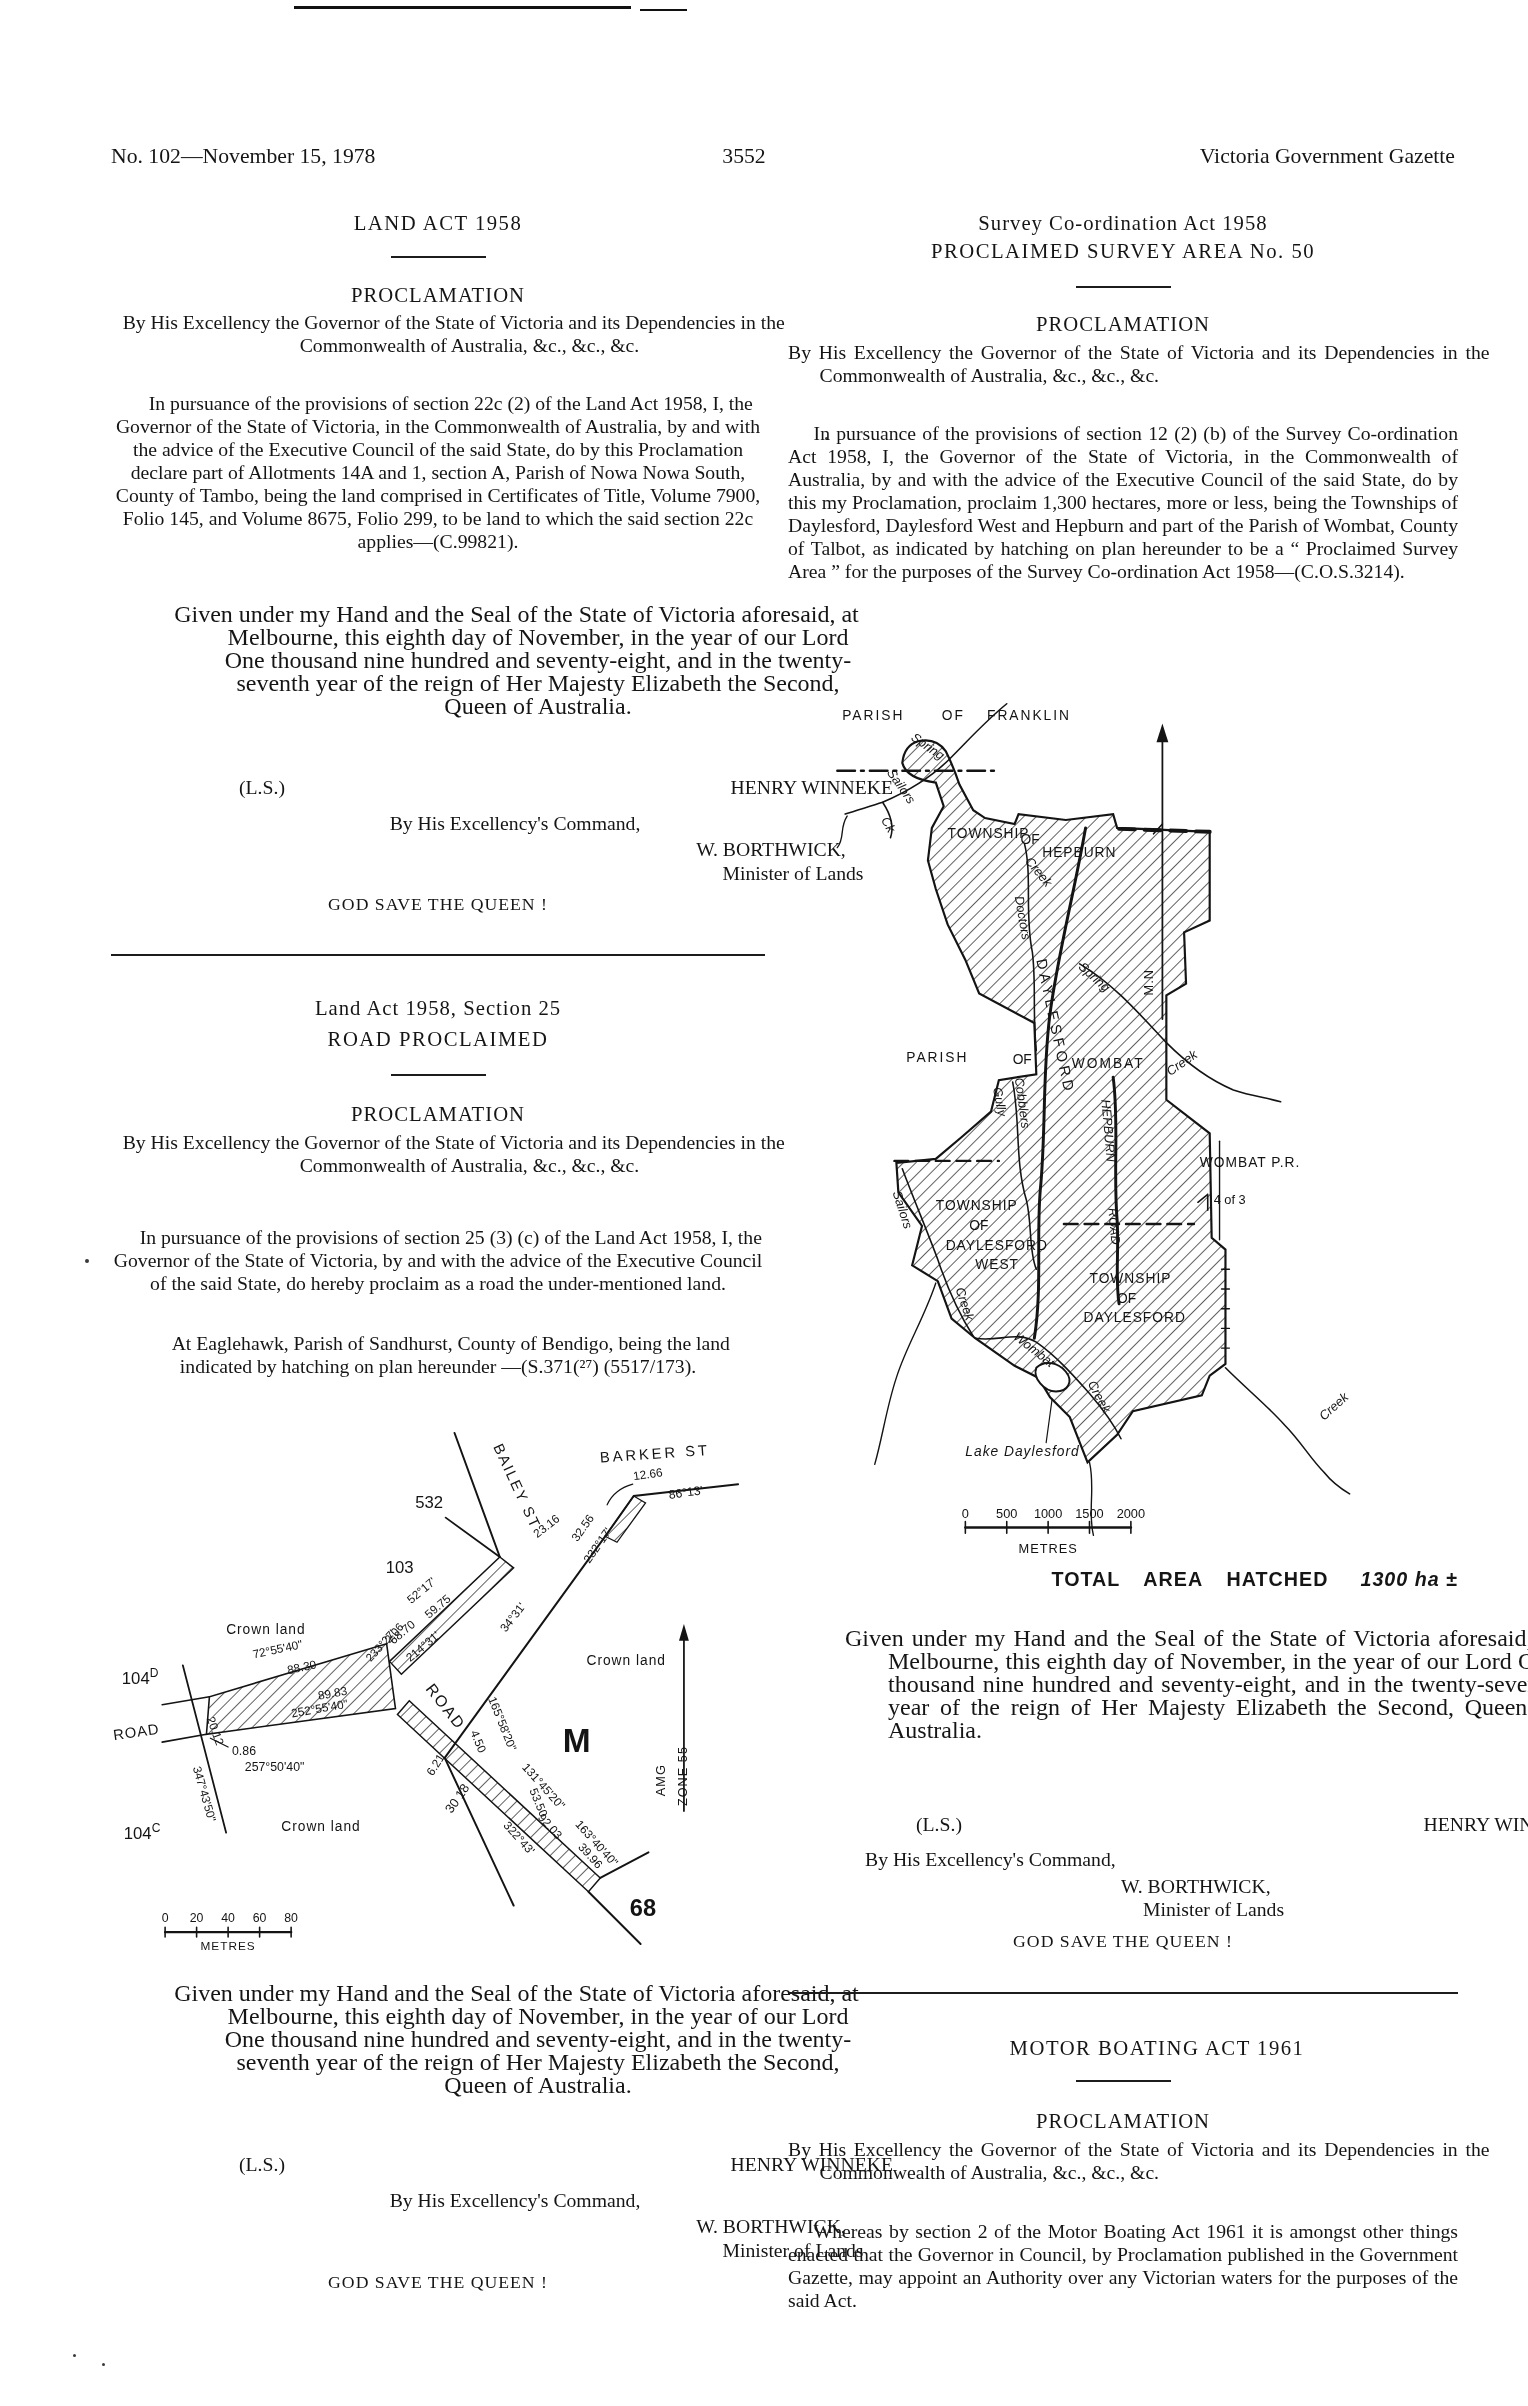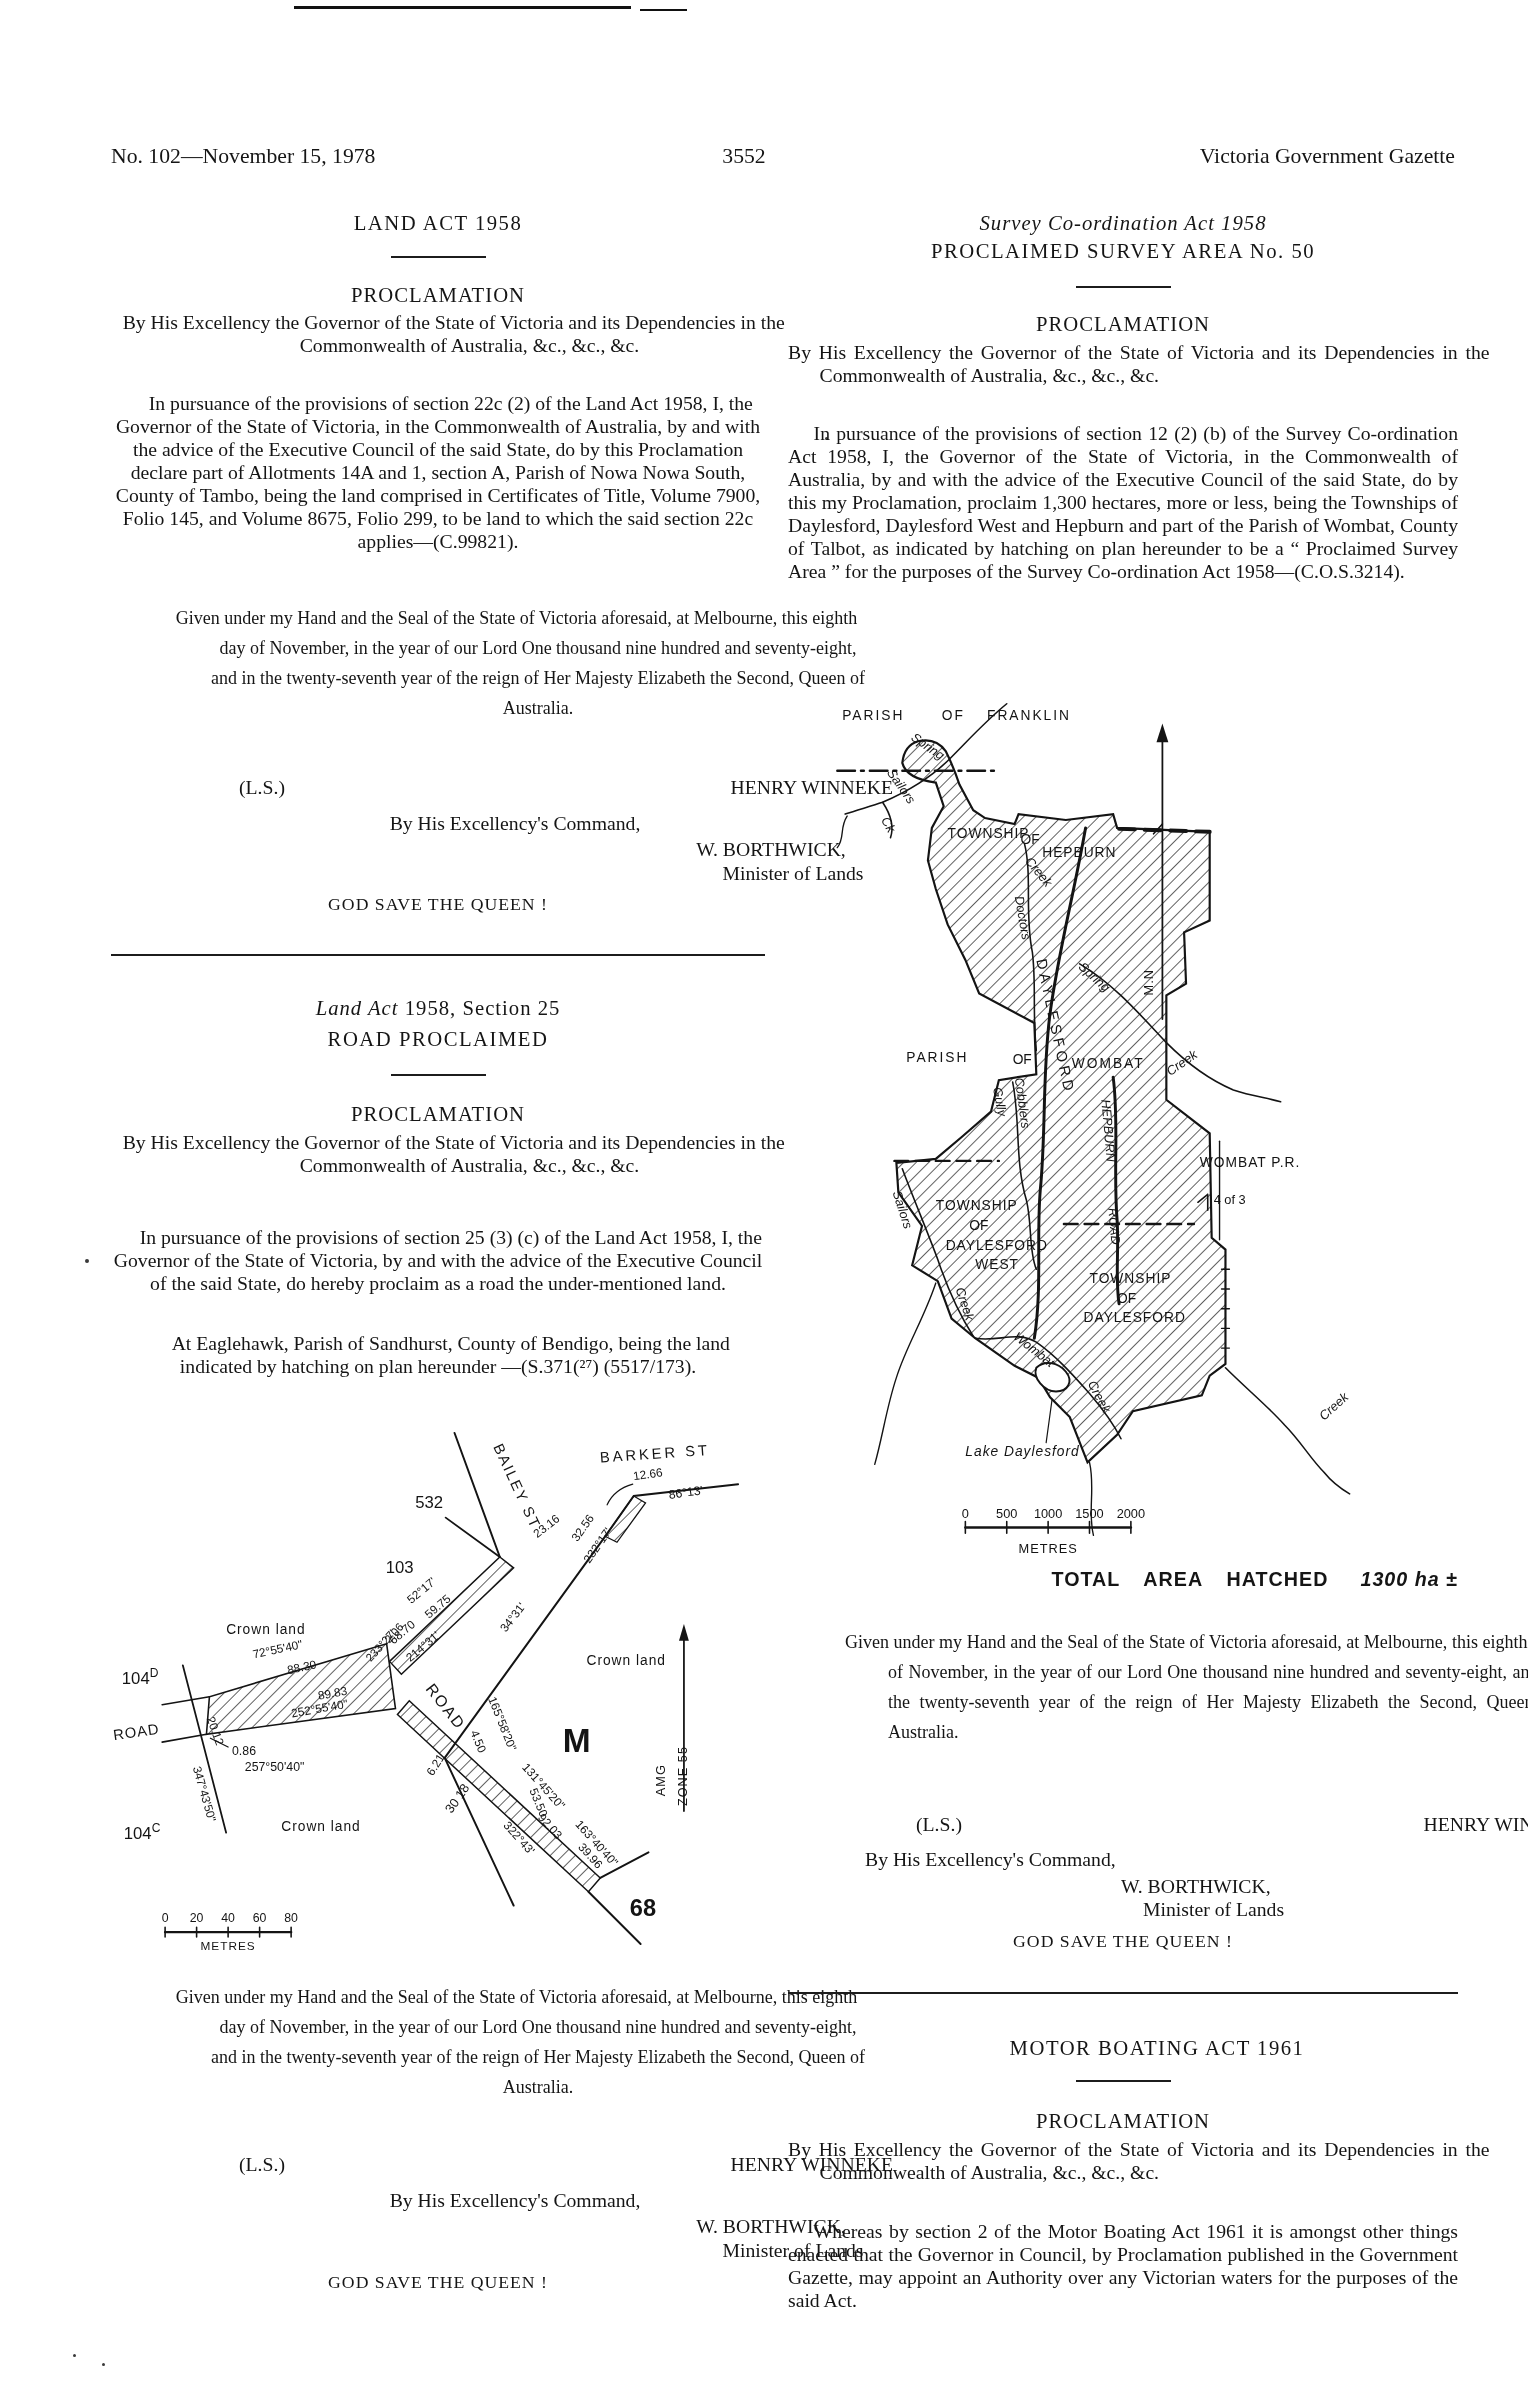--- a/index.html
+++ b/index.html
@@ -2,25 +2,25 @@
 <html><head>
 <meta charset="utf-8">
 <style>
   html,body{margin:0;padding:0;background:#e8e8e4;}
   .page{position:relative;width:1529px;height:2407px;background:#ffffff;overflow:hidden;
         font-family:"Liberation Serif",serif;color:#151515;}
   .abs{position:absolute;}
   .t-center{text-align:center;}
   .heading{font-size:20.7px;letter-spacing:1.5px;}
   .subheading{font-size:20.7px;letter-spacing:1px;}
-  .ital{font-style:italic;}
+  .ital{}
   .body-par{font-size:19.7px;line-height:23px;text-align:justify;}
   .indent{text-indent:25.6px;}
   .byline{font-size:19.7px;line-height:23px;text-align:justify;padding-left:31.5px;text-indent:-31.5px;}
-  .given{font-size:18px;line-height:30px;text-align:justify;padding-left:100px;text-indent:-43px;}
+  .given{font-size:24px;line-height:23px;text-align:justify;padding-left:100px;text-indent:-43px;}
   .sigrow{display:flex;justify-content:space-between;font-size:19.7px;padding-left:128px;padding-right:61px;}
   .command{font-size:19.7px;padding-left:77px;}
   .minister{font-size:19.7px;padding-left:333px;}
   .minister-title{font-size:19.7px;padding-left:355px;}
   .god-save{font-size:17.7px;letter-spacing:1px;text-align:center;}
   .rule-short{height:2px;background:#1c1c1c;width:95px;margin:0 auto;}
   .rule-long{height:2px;background:#1c1c1c;width:100%;}
   .colL{width:654px;text-align:center;}
   .colR{width:670px;}
   .total-line{font-family:"Liberation Sans",sans-serif;font-size:19.7px;font-weight:bold;letter-spacing:1px;}

